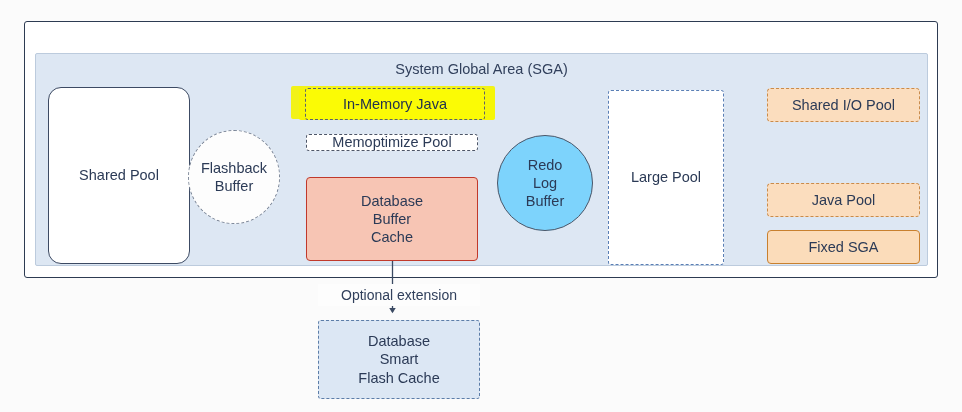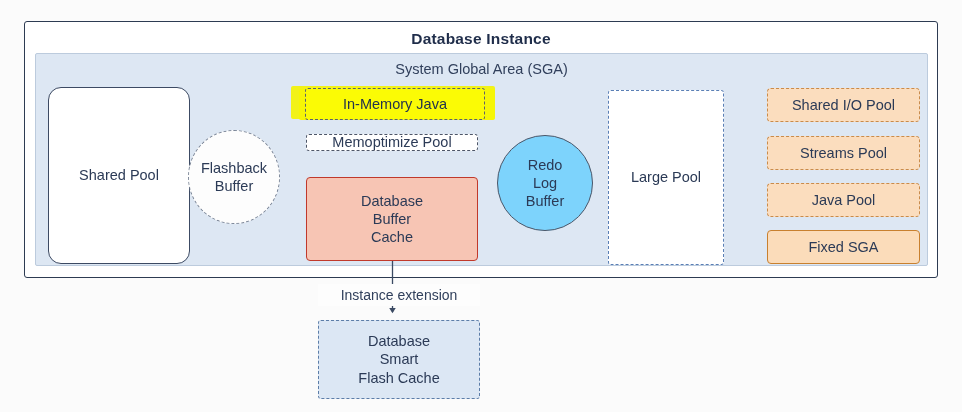--- a/index.html
+++ b/index.html
@@ -126,21 +126,20 @@
     background:#dce7f4;border:1.4px dashed #5c7da8;border-radius:3px;
     font-size:14.5px;
   }
 </style>
 </head>
 <body>
 
 <div id="stage">
 
   <div class="instance-frame"></div>
-  <div class="instance-title">Database Instance</div>
 
   <div class="sga-panel"></div>
   <div class="sga-title">System Global Area (SGA)</div>
 
   <div class="box shared-pool">
     <span>Shared Pool</span>
   </div>
 
   <div class="box flashback">
     <span class="ml">Flashback<br>Buffer</span>
@@ -166,38 +165,35 @@
     <span class="ml">Redo<br>Log<br>Buffer</span>
   </div>
 
   <div class="box large-pool">
     <span>Large Pool</span>
   </div>
 
   <div class="box rbox r1">
     <span>Shared I/O Pool</span>
   </div>
-  <div class="box rbox r2">
-    <span>Streams Pool</span>
-  </div>
   <div class="box rbox r3">
     <span>Java Pool</span>
   </div>
   <div class="box rbox solid r4">
     <span>Fixed SGA</span>
   </div>
 
   <svg class="connector" viewBox="0 0 962 412" xmlns="http://www.w3.org/2000/svg">
     <defs>
       <marker id="arrowhead" markerWidth="7" markerHeight="7" refX="3.2" refY="3" orient="auto" markerUnits="strokeWidth">
         <path d="M0,0.4 L0,5.6 L4.2,3 z" fill="#3b4a63"></path>
       </marker>
     </defs>
     <path d="M 392.5 261 L 392.5 312" stroke="#3b4a63" stroke-width="1.3" fill="none" marker-end="url(#arrowhead)"></path>
   </svg>
 
-  <div class="opt-label">Instance extension</div>
+  <div class="opt-label">Optional extension</div>
 
   <div class="box flash-cache">
     <span class="ml">Database<br>Smart<br>Flash Cache</span>
   </div>
 
 </div>
 
 </body></html>

